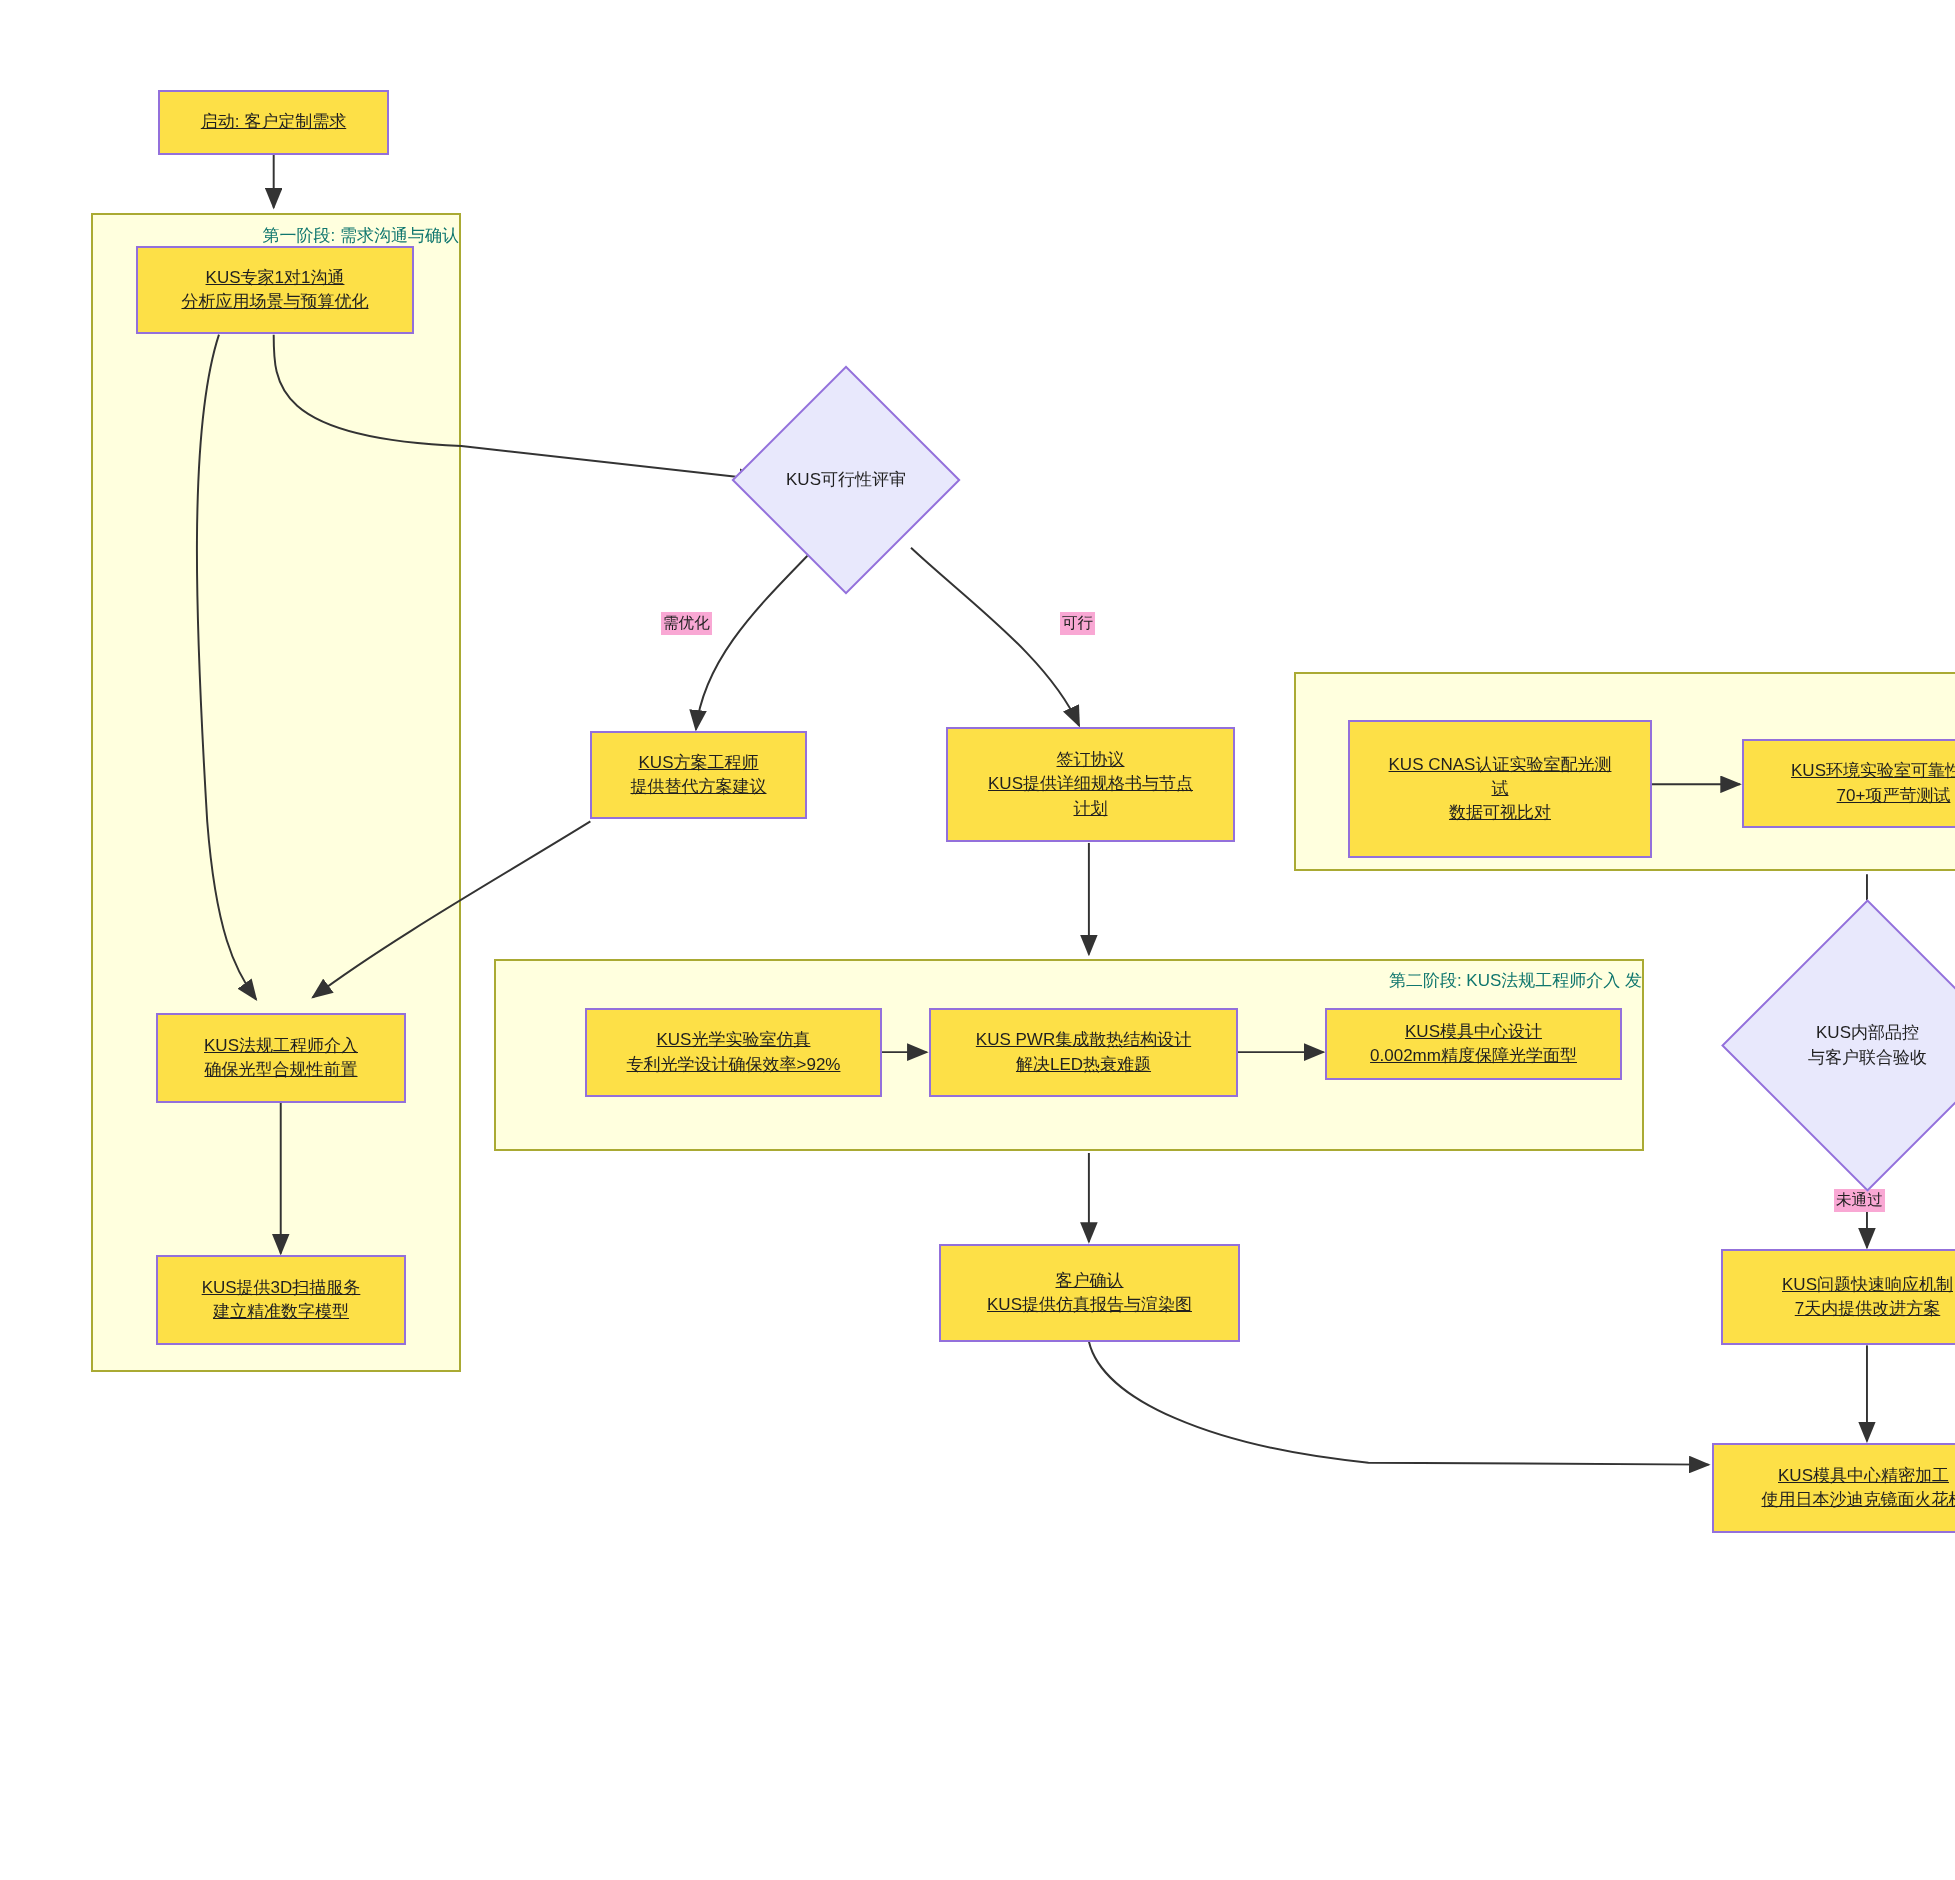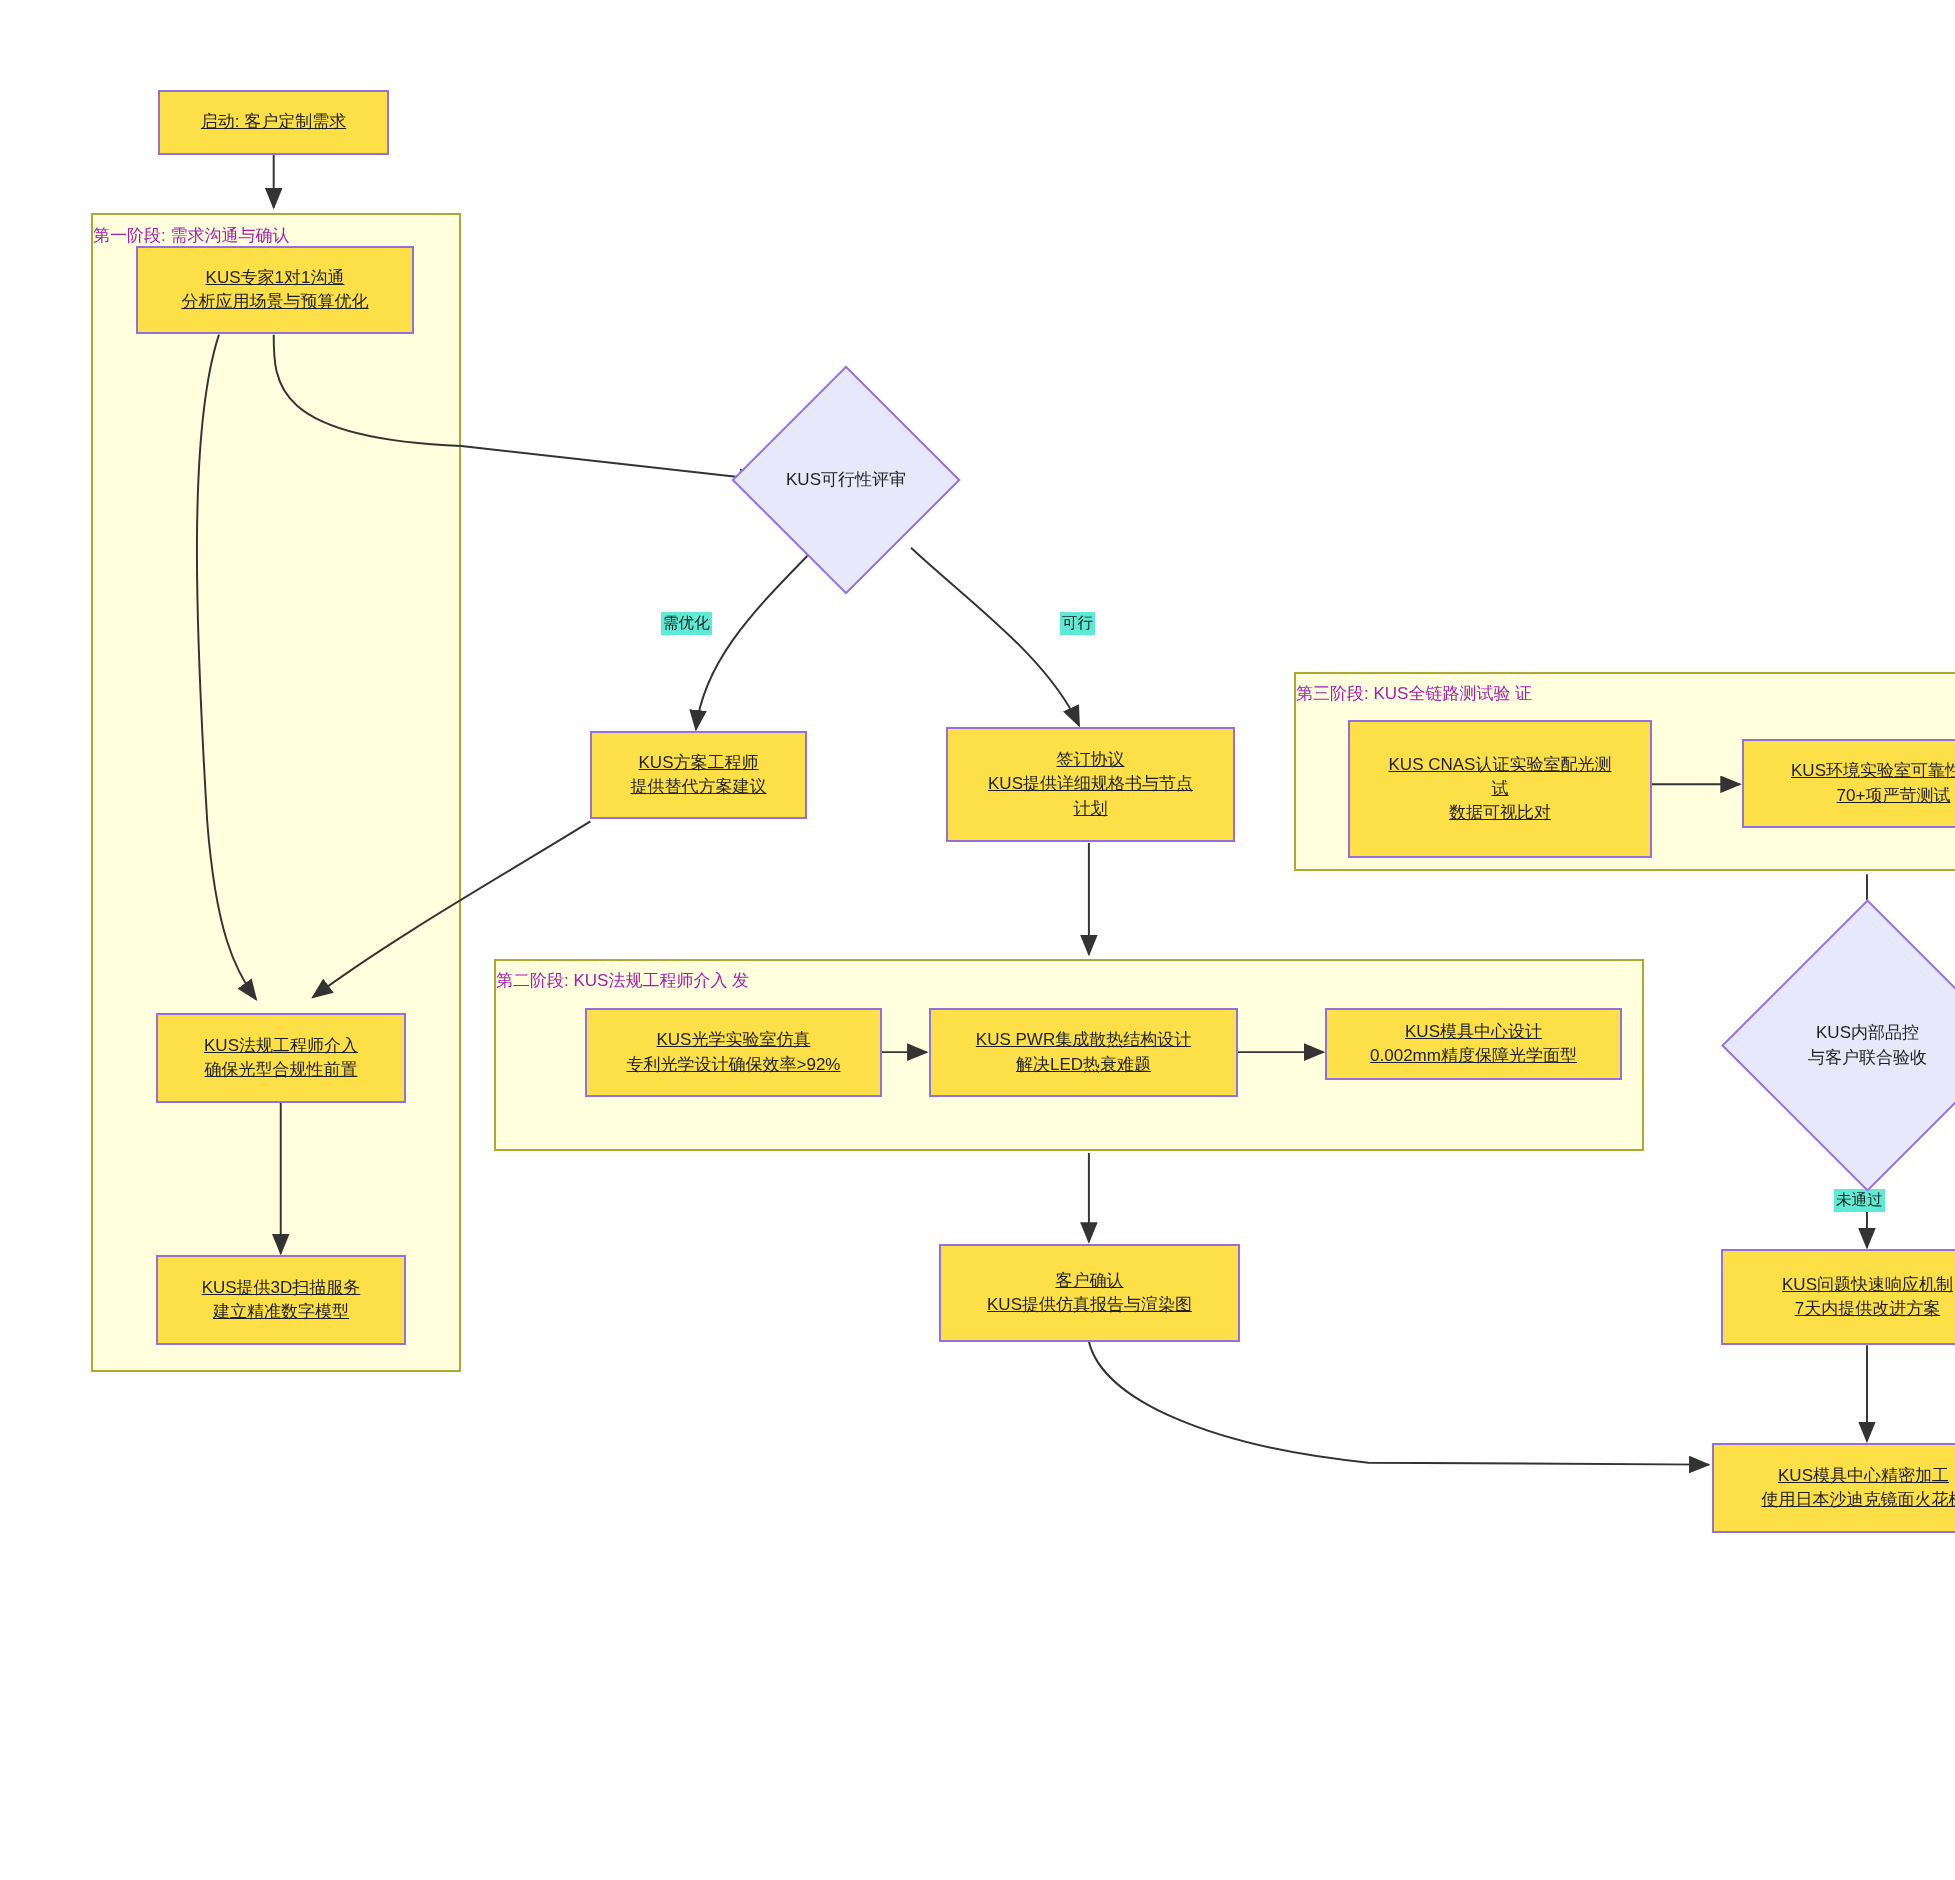--- a/index.html
+++ b/index.html
@@ -1,36 +1,36 @@
 <!DOCTYPE html>
 <html style="font-size:6.3px"><head>
 <meta charset="utf-8">
 <style>
   html,body{margin:0;padding:0;background:#ffffff;}
   body{font-family:"Liberation Sans","DejaVu Sans",sans-serif;}
   #canvas{position:relative;width:2498px;height:1881px;background:#ffffff;overflow:hidden;}
   svg.edges{position:absolute;left:0;top:0;width:2498px;height:1881px;pointer-events:none;}
 
   .subgraph{position:absolute;background:#ffffde;border:2.3px solid #aaaa33;box-sizing:border-box;}
-  .sg-title{position:absolute;left:0;right:0;text-align:left;color:#a21caf;font-size:17px;line-height:1.42;}
+  .sg-title{position:absolute;left:0;right:0;text-align:right;color:#0f766e;font-size:17px;line-height:1.42;}
 
   .node{position:absolute;box-sizing:border-box;background:#fde047;border:2px solid #9370db;
         display:flex;align-items:center;justify-content:center;text-align:center;
         color:#1f1f1f;font-size:17px;line-height:1.42;padding:3.1px 5.5px;text-decoration:underline;}
   .node .txt{white-space:pre-line;}
 
   .diamond{position:absolute;}
   .diamond .shape{position:absolute;left:0;top:0;width:100%;height:100%;
         background:#e8e8fc;border:2px solid #9370db;box-sizing:border-box;
         transform:rotate(45deg);}
   .diamond .label{position:absolute;left:0;top:0;width:100%;height:100%;
         display:flex;align-items:center;justify-content:center;text-align:center;
         color:#1f1f1f;font-size:17px;line-height:1.42;white-space:pre-line;}
 
-  .elabel{position:absolute;background:#5eead4;color:#222222;font-size:15.6px;line-height:1.3;
+  .elabel{position:absolute;background:#f9a8d4;color:#222222;font-size:15.6px;line-height:1.3;
         padding:1.2px 2px;white-space:nowrap;font-family:Liberation Serif, serif;}
 </style>
 </head>
 <body>
 
 <div id="canvas">
 
   <div class="subgraph" style="left:91px;top:213px;width:370px;height:1159px;">
     <div class="sg-title" style="top:8.6px;">第一阶段: 需求沟通与确认</div>
   </div>

